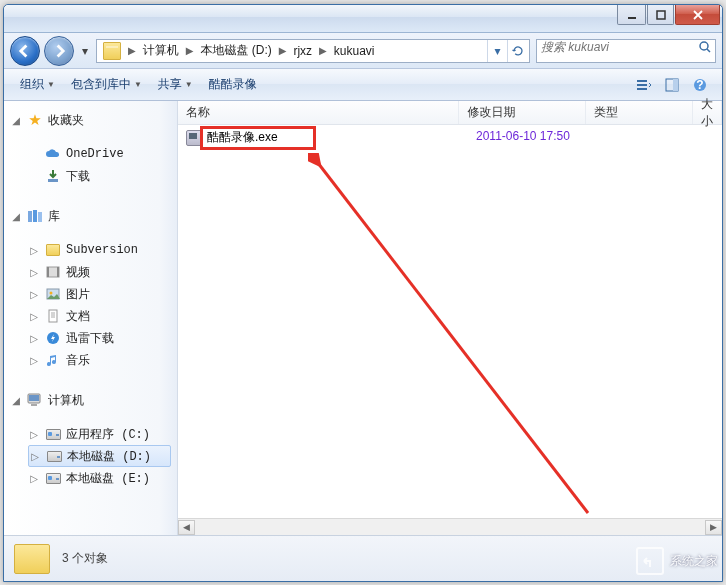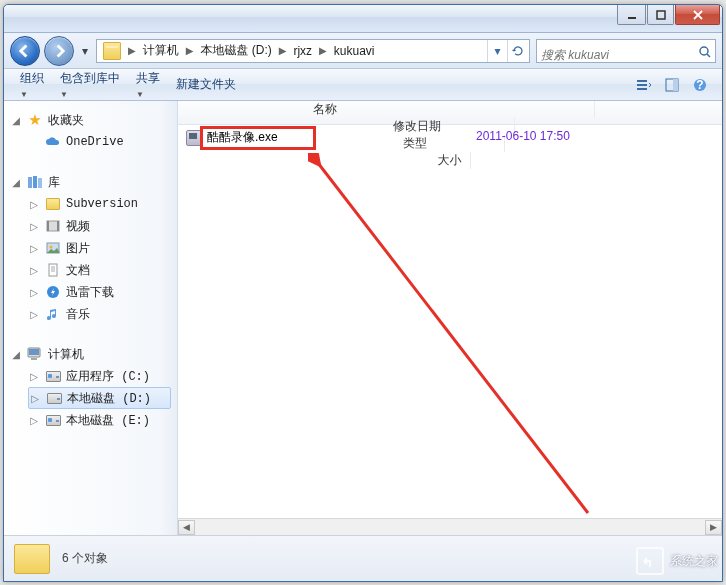--- a/index.html
+++ b/index.html
@@ -19,49 +19,49 @@
 .nav-btn { width: 30px; height: 30px; border-radius: 50%; background: radial-gradient(circle at 40% 35%, #8cb8ec, #2a6fc7 60%, #1a4a8a); border: 1px solid #1a4a8a; display: flex; align-items: center; justify-content: center; color: #fff; box-shadow: inset 0 1px 2px rgba(255,255,255,.5); }
 .nav-btn.fwd { background: radial-gradient(circle at 40% 35%, #a8c8ee, #6a95c7 60%, #4a6a9a); opacity: .85; }
 .nav-drop { width: 14px; height: 20px; display: flex; align-items: center; justify-content: center; color: #444; }
 .addressbar { flex: 1; height: 24px; border: 1px solid #9caec6; background: #fff; display: flex; align-items: center; padding: 0 2px; }
 .addr-icon { width: 18px; height: 18px; background: linear-gradient(#fce89a,#f0cf5a); border: 1px solid #d4b040; border-radius: 1px; margin: 0 4px; position: relative; }
 .addr-icon::before { content:''; position:absolute; top:3px; left:2px; right:2px; height:2px; background:#fff6; }
 .crumb { display: flex; align-items: center; height: 100%; padding: 0 4px; color: #222; }
 .crumb-sep { color: #666; font-size: 10px; padding: 0 3px; }
 .addr-end { margin-left: auto; display: flex; }
 .addr-btn { width: 20px; height: 22px; border-left: 1px solid #cdd8e8; display: flex; align-items: center; justify-content: center; color: #3a6ea5; }
-.searchbox { width: 180px; height: 24px; border: 1px solid #9caec6; background: #fff; display: flex; align-items: flex-end; padding: 0 4px; margin-left: 2px; }
+.searchbox { width: 180px; height: 24px; border: 1px solid #9caec6; background: #fff; display: flex; align-items: flex-start; padding: 0 4px; margin-left: 2px; }
 .searchbox input { border: none; outline: none; flex: 1; color: #888; font-style: italic; background: transparent; }
 .search-icon { color: #3a6ea5; }
 
 .toolbar { height: 32px; background: linear-gradient(#f6f9fd,#e5edf8 48%,#dbe6f4 50%,#e8f0fa); border-bottom: 1px solid #b0c0d8; display: flex; align-items: center; padding: 0 10px; gap: 4px; }
-.tool-item { display: flex; align-items: flex-start; color: #1a3e6e; padding: 2px 6px; gap: 3px; border-radius: 2px; flex-direction: column; }
+.tool-item { display: flex; align-items: center; color: #1a3e6e; padding: 2px 6px; gap: 3px; border-radius: 2px; }
 .tool-item .drop { font-size: 8px; color: #555; }
 .tool-spacer { flex: 1; }
 .tool-icon-btn { width: 24px; height: 22px; display: flex; align-items: center; justify-content: center; color: #3a6ea5; }
 
 .body { flex: 1; display: flex; min-height: 0; }
 .sidebar { width: 174px; background: linear-gradient(to right,#fff,#f4f7fb 90%,#e8eef7); border-right: 1px solid #d4dce8; padding: 8px 0 8px 6px; overflow: hidden; }
 .tree-group { margin-bottom: 18px; }
 .tree-row { display: flex; align-items: center; height: 22px; gap: 4px; padding-right: 4px; }
 .tree-tw { width: 12px; display: flex; justify-content: center; color: #777; font-size: 10px; }
 .tree-icon { width: 18px; display: flex; justify-content: center; align-items: center; }
 .tree-label { color: #222; white-space: nowrap; font-family: Liberation Mono, monospace; }
-.tree-child { padding-left: 18px; }
+.tree-child { padding-left: 18px; margin-top: 12px; }
 .tree-row.sel { background: linear-gradient(#eaf2fd,#d6e6fb); border: 1px solid #a8c8f0; border-radius: 2px; margin-right: 6px; }
 
 .fav-star { color: #f5b021; font-size: 15px; }
 .lib-icon { color: #4a7abf; font-size: 13px; }
 .fold-icon { width: 14px; height: 12px; background: linear-gradient(#fce89a,#f0cf5a); border: 1px solid #d4b040; border-radius: 1px; }
 .drive-icon { width: 15px; height: 11px; background: linear-gradient(#eee,#ccc); border: 1px solid #888; border-radius: 1px; position: relative; }
 .drive-icon::after { content:''; position:absolute; right:1px; top:4px; width:3px; height:2px; background:#6a95c7; }
 .drive-icon.c::before, .drive-icon.e::before { content:''; position:absolute; left:1px; top:2px; width:4px; height:4px; background:#5a9ae0; border-radius:1px; }
 
 .content { flex: 1; display: flex; flex-direction: column; min-width: 0; position: relative; }
-.col-headers { height: 24px; border-bottom: 1px solid #e0e5ec; display: flex; align-items: center; background: linear-gradient(#fdfdfe,#f2f5f9); color: #333; flex-direction: column; }
+.col-headers { height: 24px; border-bottom: 1px solid #e0e5ec; display: flex; align-items: center; background: linear-gradient(#fdfdfe,#f2f5f9); color: #333; }
 .col { padding: 0 8px; border-right: 1px solid #e8ecf2; height: 100%; display: flex; align-items: center; }
 .col.name { width: 290px; } .col.date { width: 130px; } .col.type { width: 110px; } .col.size { flex: 1; }
 
 .file-list { flex: 1; overflow: auto; position: relative; padding: 4px 0; }
 .file-row { display: flex; align-items: flex-start; height: 22px; }
 .file-cell { padding: 0 8px; display: flex; align-items: center; gap: 5px; }
 .file-cell.name { width: 290px; } .file-cell.date { width: 130px; color: #6d28d9; } .file-cell.type { width: 110px; color: #666; } .file-cell.size { flex: 1; color: #666; }
 .file-icon { width: 16px; height: 16px; background: linear-gradient(#dde,#bbc); border: 1px solid #889; border-radius: 2px; position: relative; }
 .file-icon::after { content:''; position:absolute; top:2px; left:2px; width:8px; height:6px; background:#567; }
 .redbox { position: absolute; border: 3px solid #e53027; }
@@ -151,21 +151,21 @@
       </div>
     <div class="tool-item">
         <span>包含到库中</span> 
         <span class="drop">▼</span>
       </div>
     <div class="tool-item">
         <span>共享</span> 
         <span class="drop">▼</span>
       </div>
     <div class="tool-item">
-        <span>新建文件夹</span>
+        <span>酷酷录像</span>
       </div>
     <div class="tool-spacer"></div>
     <div class="tool-icon-btn">
         <svg width="16" height="14" viewBox="0 0 16 14">
           <rect x="1" y="2" width="10" height="2" fill="#3a6ea5"></rect>
           <rect x="1" y="6" width="10" height="2" fill="#3a6ea5"></rect>
           <rect x="1" y="10" width="10" height="2" fill="#3a6ea5"></rect>
           <path d="M13 5 l2 2 l-2 2" fill="none" stroke="#3a6ea5"></path>
         </svg>
       </div>
@@ -194,20 +194,30 @@
         </div>
         <div class="tree-child">
           <div class="tree-row">
               <span class="tree-tw"></span>
               <span class="tree-icon">
                 <svg width="16" height="12" viewBox="0 0 16 12">
                   <path d="M4 9 a3 3 0 0 1 0-6 a4 4 0 0 1 7 1 a2.5 2.5 0 0 1 1 5 z" fill="#4a90d9"></path>
                 </svg>
               </span>
               <span class="tree-label">OneDrive</span>
+            </div>
+          <div class="tree-row">
+              <span class="tree-tw"></span>
+              <span class="tree-icon">
+                <svg width="14" height="14" viewBox="0 0 14 14">
+                  <rect x="2" y="10" width="10" height="3" fill="#6a95c7"></rect>
+                  <path d="M7 1 v6 M4 5 l3 3 l3-3" fill="none" stroke="#3a7a3a" stroke-width="2"></path>
+                </svg>
+              </span>
+              <span class="tree-label">下载</span>
             </div>
         </div>
       </div>
 
       <div class="tree-group">
         <div class="tree-row">
           <span class="tree-tw">◢</span>
           <span class="tree-icon lib-icon">
               <svg width="16" height="14" viewBox="0 0 16 14">
                 <rect x="1" y="2" width="4" height="11" fill="#7aa8e0"></rect>
@@ -351,21 +361,21 @@
       <div class="hscroll">
         <div class="sbtn">◀</div>
         <div class="track"></div>
         <div class="sbtn">▶</div>
       </div>
     </div>
   </div>
 
   <div class="statusbar">
     <div class="status-icon"></div>
-    <div class="status-text">6 个对象</div>
+    <div class="status-text">3 个对象</div>
   </div>
 
 </div>
 
 <div class="watermark">
   <div class="logo-sq">
       <svg width="18" height="18" viewBox="0 0 18 18">
         <path d="M3 9 h6 v6 M3 9 l3-3 M3 9 l3 3" fill="none" stroke="#fff" stroke-width="2"></path>
       </svg>
     </div>

